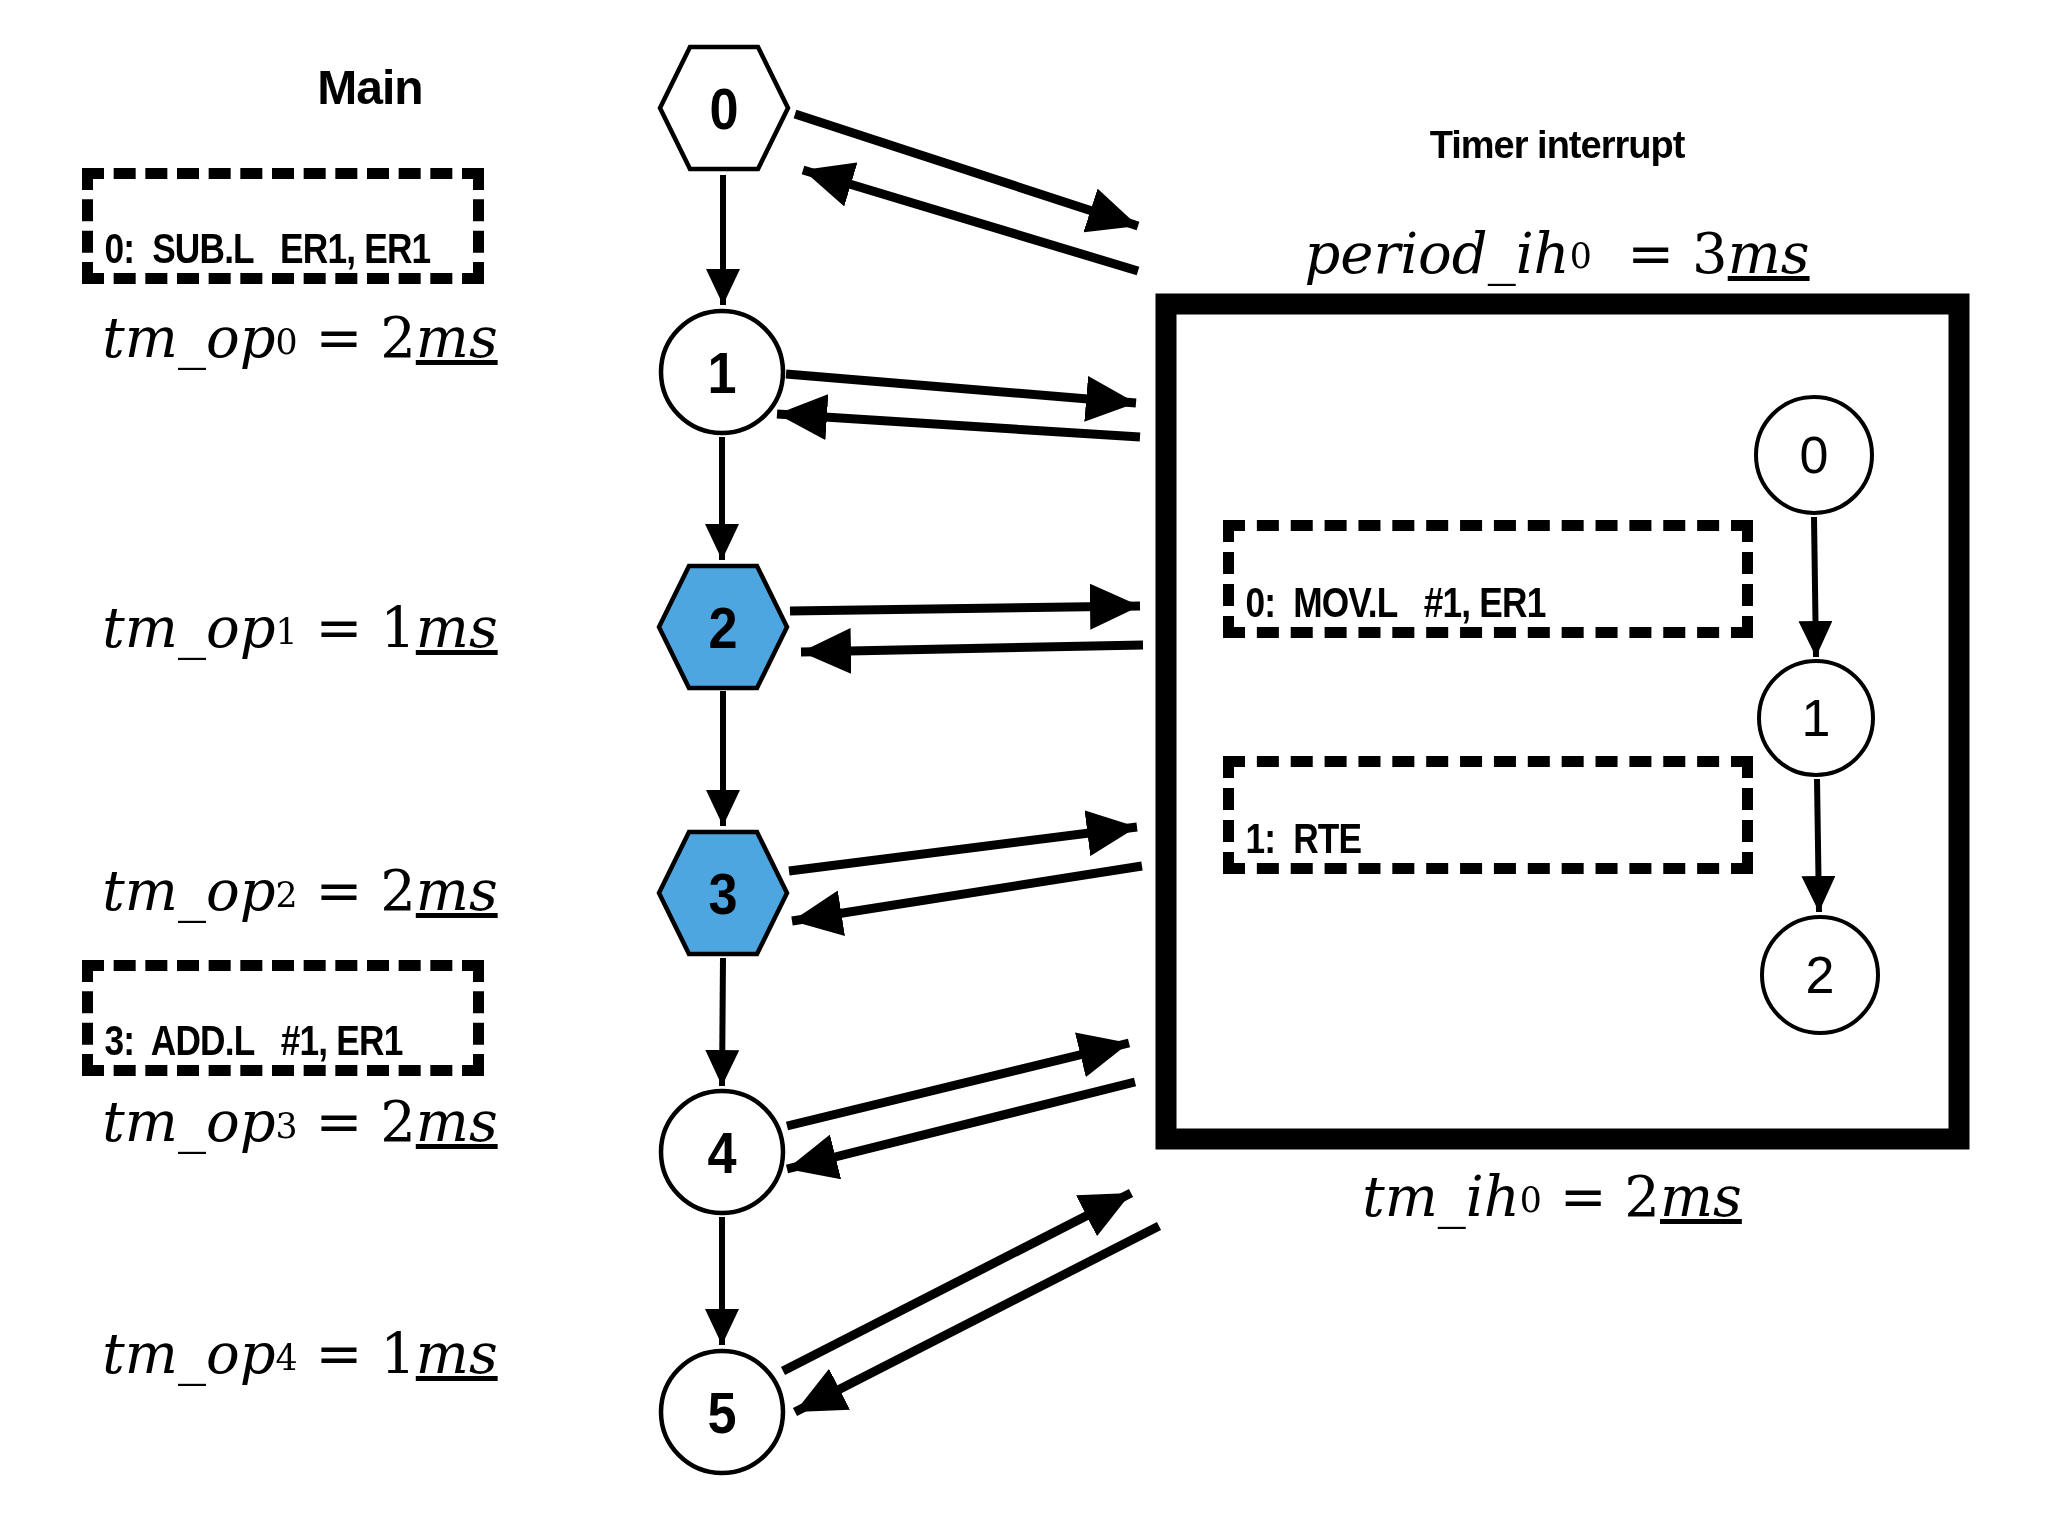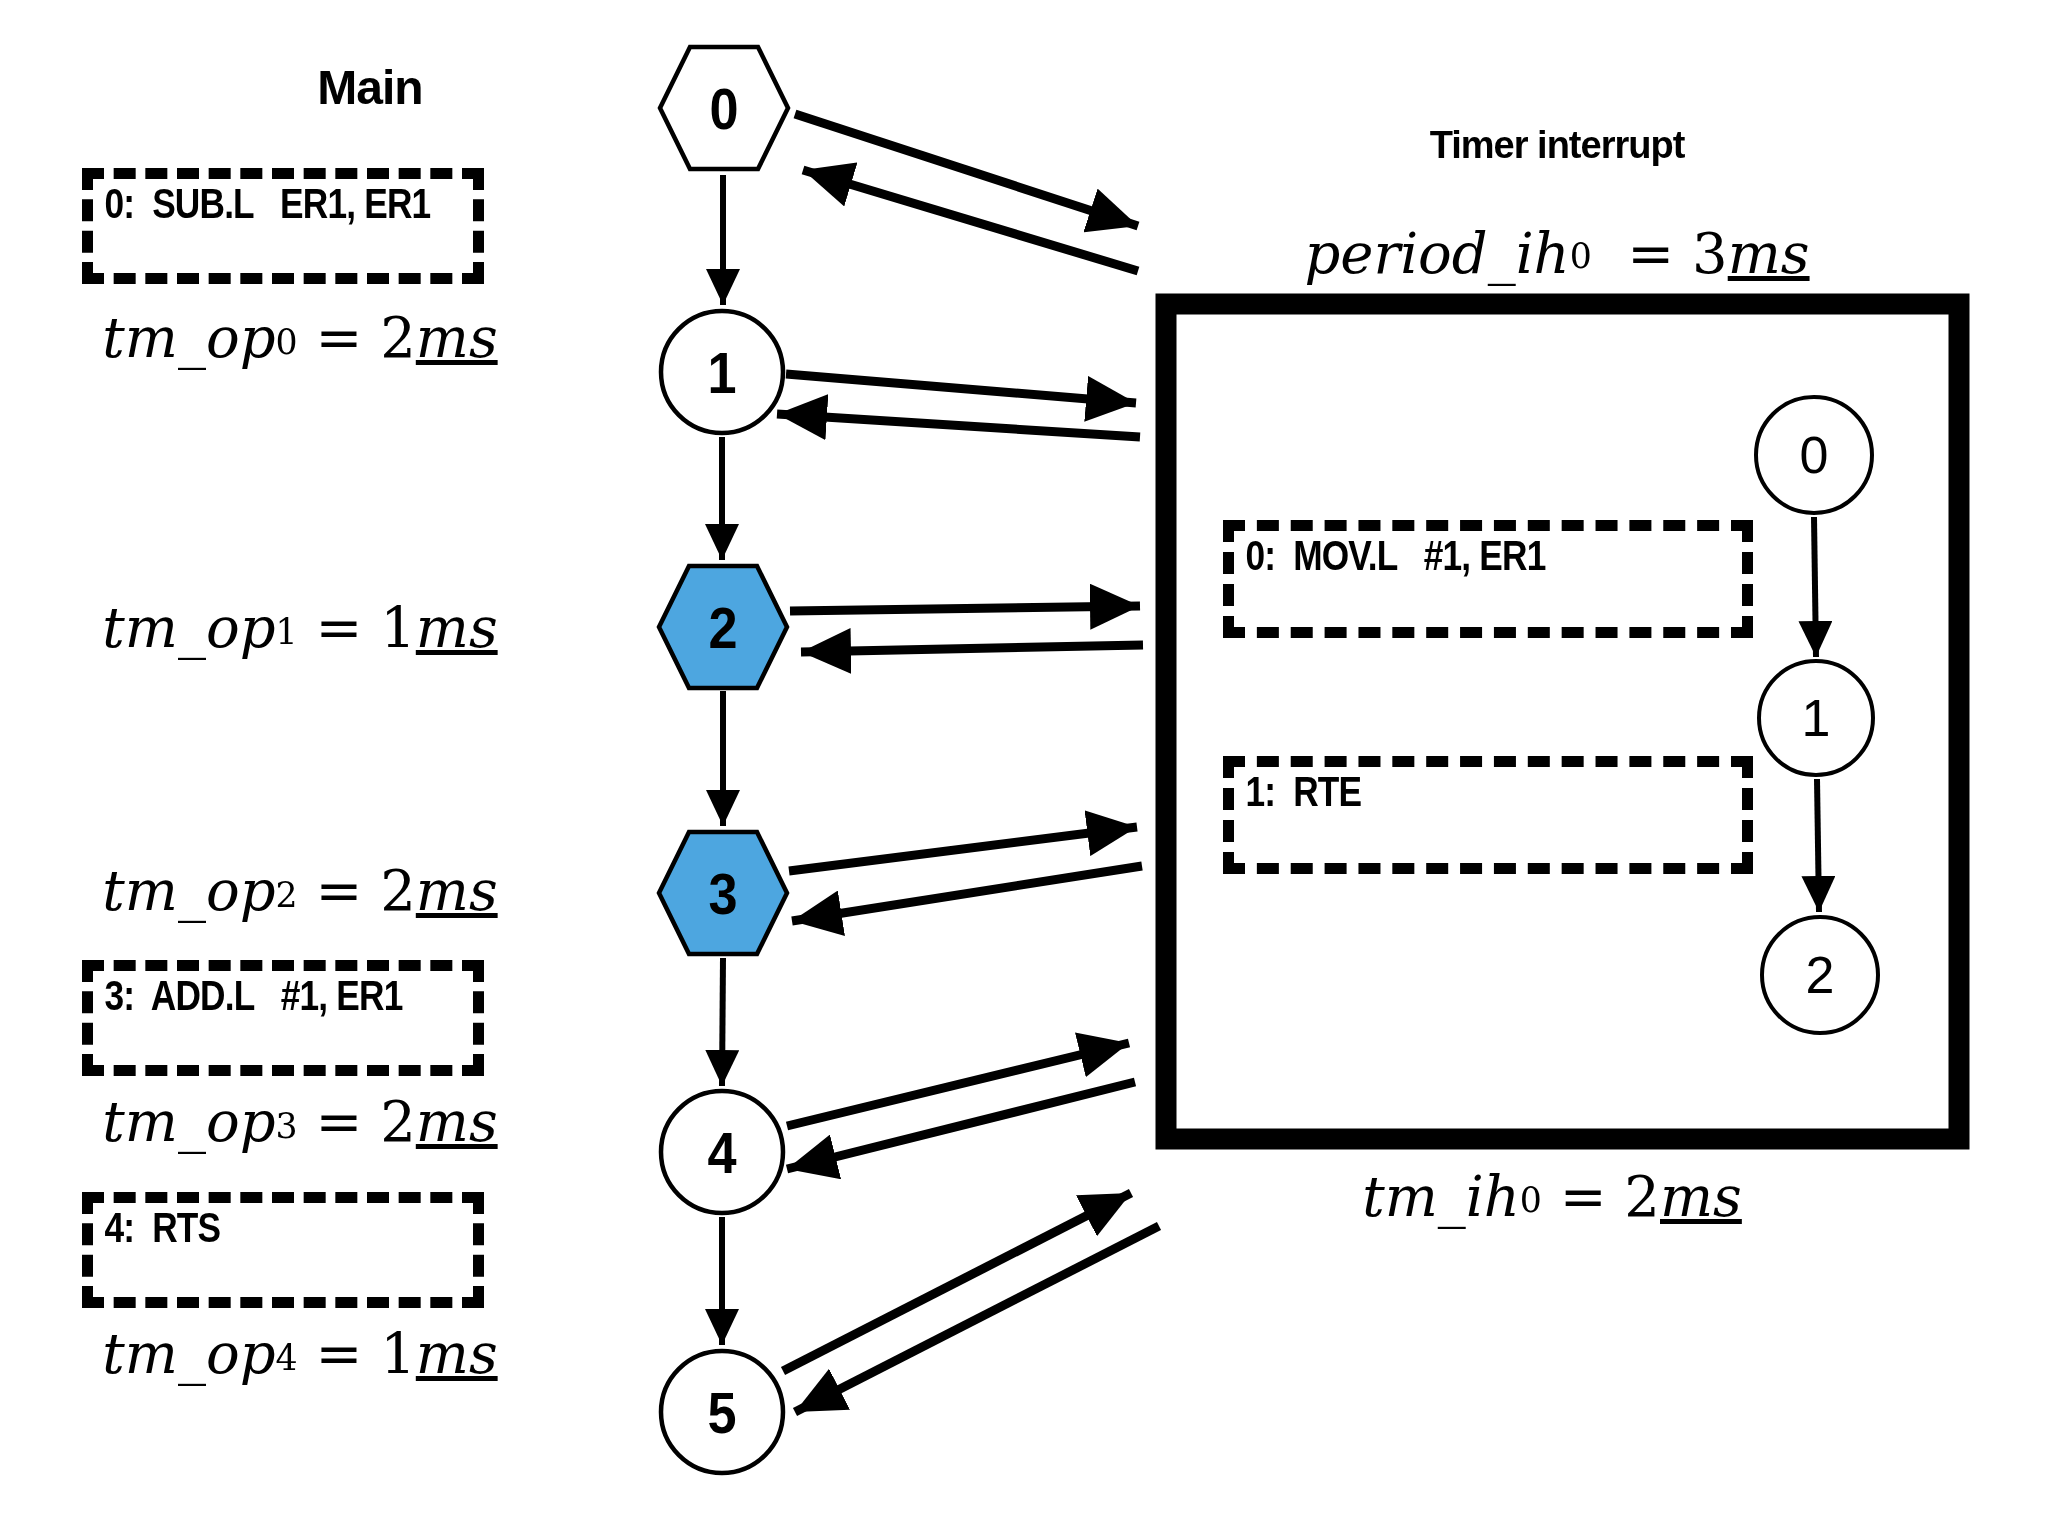--- a/index.html
+++ b/index.html
@@ -23,21 +23,21 @@
   .abs { position:absolute; }
   .title {
     font-weight: bold; font-size: 56px; color: var(--ink);
     display:flex; align-items:center; justify-content:center;
     letter-spacing:-1px;
   }
   .dotted {
     position:absolute; box-sizing:border-box;
     border: 11px dashed var(--ink);
     background:#fff;
-    display:flex; align-items:flex-start;
+    display:flex; align-items:flex-end;
   }
   .ins {
     font-weight:bold; font-size:43px; color:var(--ink);
     white-space:pre; letter-spacing:-1px;
     transform: scaleX(0.82); transform-origin:left center;
     padding-left:14px;
   }
   .mathlabel {
     position:absolute; display:flex; align-items:center; justify-content:center;
     font-family:"DejaVu Serif", serif; font-size:56px; color:var(--ink);
@@ -124,23 +124,20 @@
     <span class="mi">tm_op</span><span class="msub">2</span><span class="meq"> = </span><span class="mval">2</span><span class="munit">ms</span>
   </div>
 
   <div class="dotted" style="left:82px; top:960px; width:402px; height:116px;">
     <span class="ins">3:  ADD.L   #1, ER1</span>
   </div>
   <div class="mathlabel" style="left:90px; top:1086px; width:420px; height:70px;">
     <span class="mi">tm_op</span><span class="msub">3</span><span class="meq"> = </span><span class="mval">2</span><span class="munit">ms</span>
   </div>
 
-  <div class="dotted" style="left:82px; top:1192px; width:402px; height:116px;">
-    <span class="ins">4:  RTS</span>
-  </div>
   <div class="mathlabel" style="left:90px; top:1318px; width:420px; height:70px;">
     <span class="mi">tm_op</span><span class="msub">4</span><span class="meq"> = </span><span class="mval">1</span><span class="munit">ms</span>
   </div>
 
   <div class="node-digit" style="left:679px; top:63px;">0</div>
   <div class="node-digit" style="left:677px; top:327px;">1</div>
   <div class="node-digit" style="left:678px; top:582px;">2</div>
   <div class="node-digit" style="left:678px; top:848px;">3</div>
   <div class="node-digit" style="left:677px; top:1107px;">4</div>
   <div class="node-digit" style="left:677px; top:1367px;">5</div>

